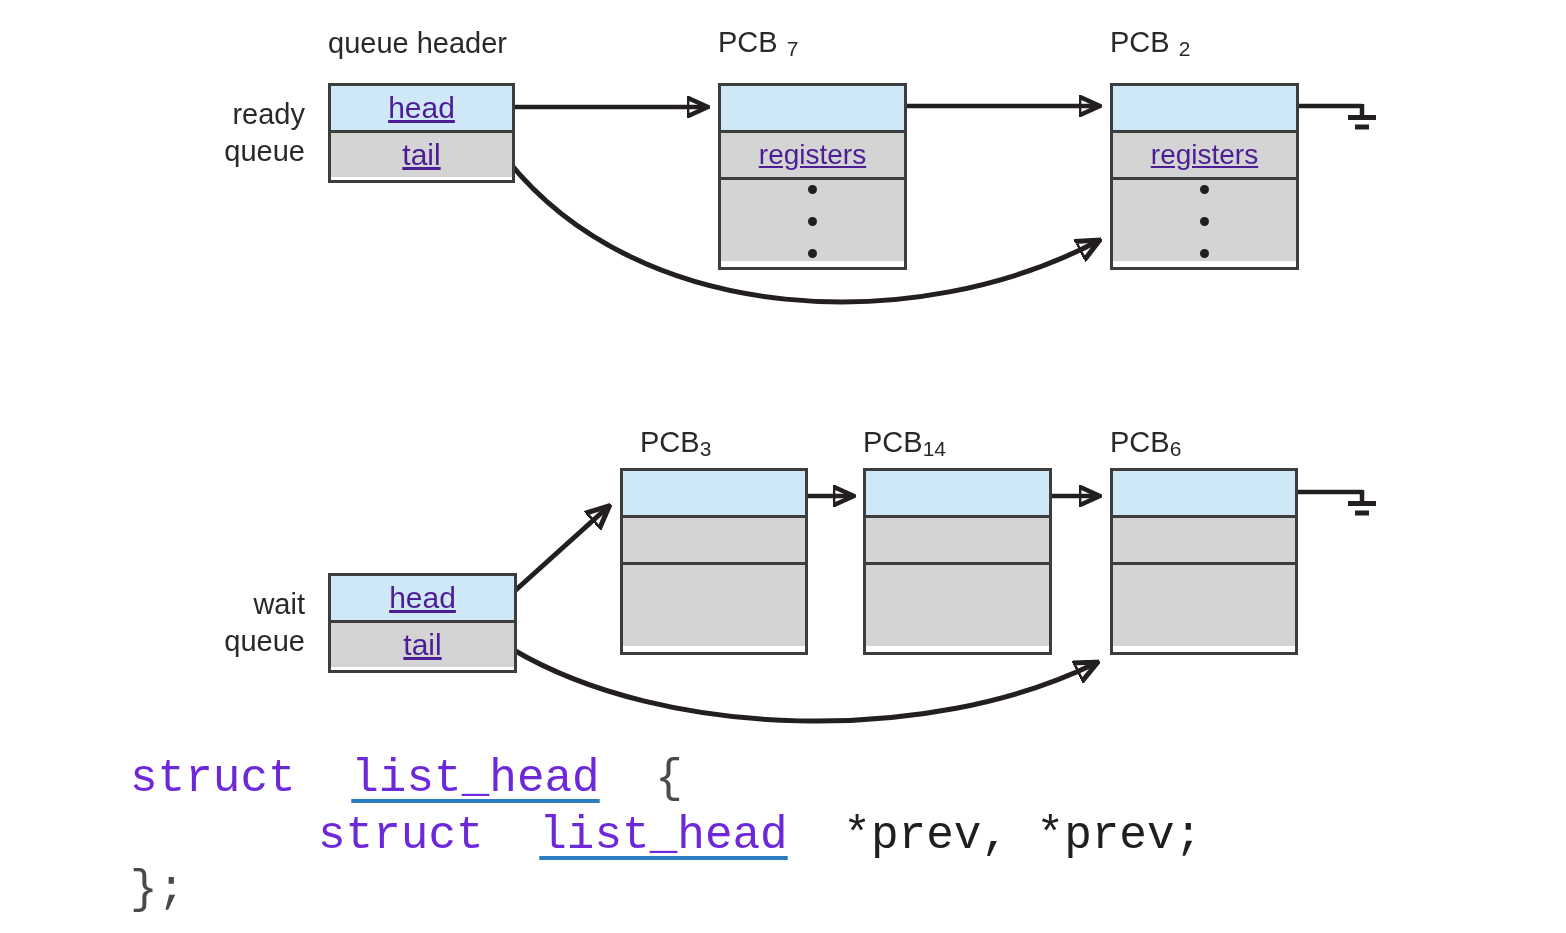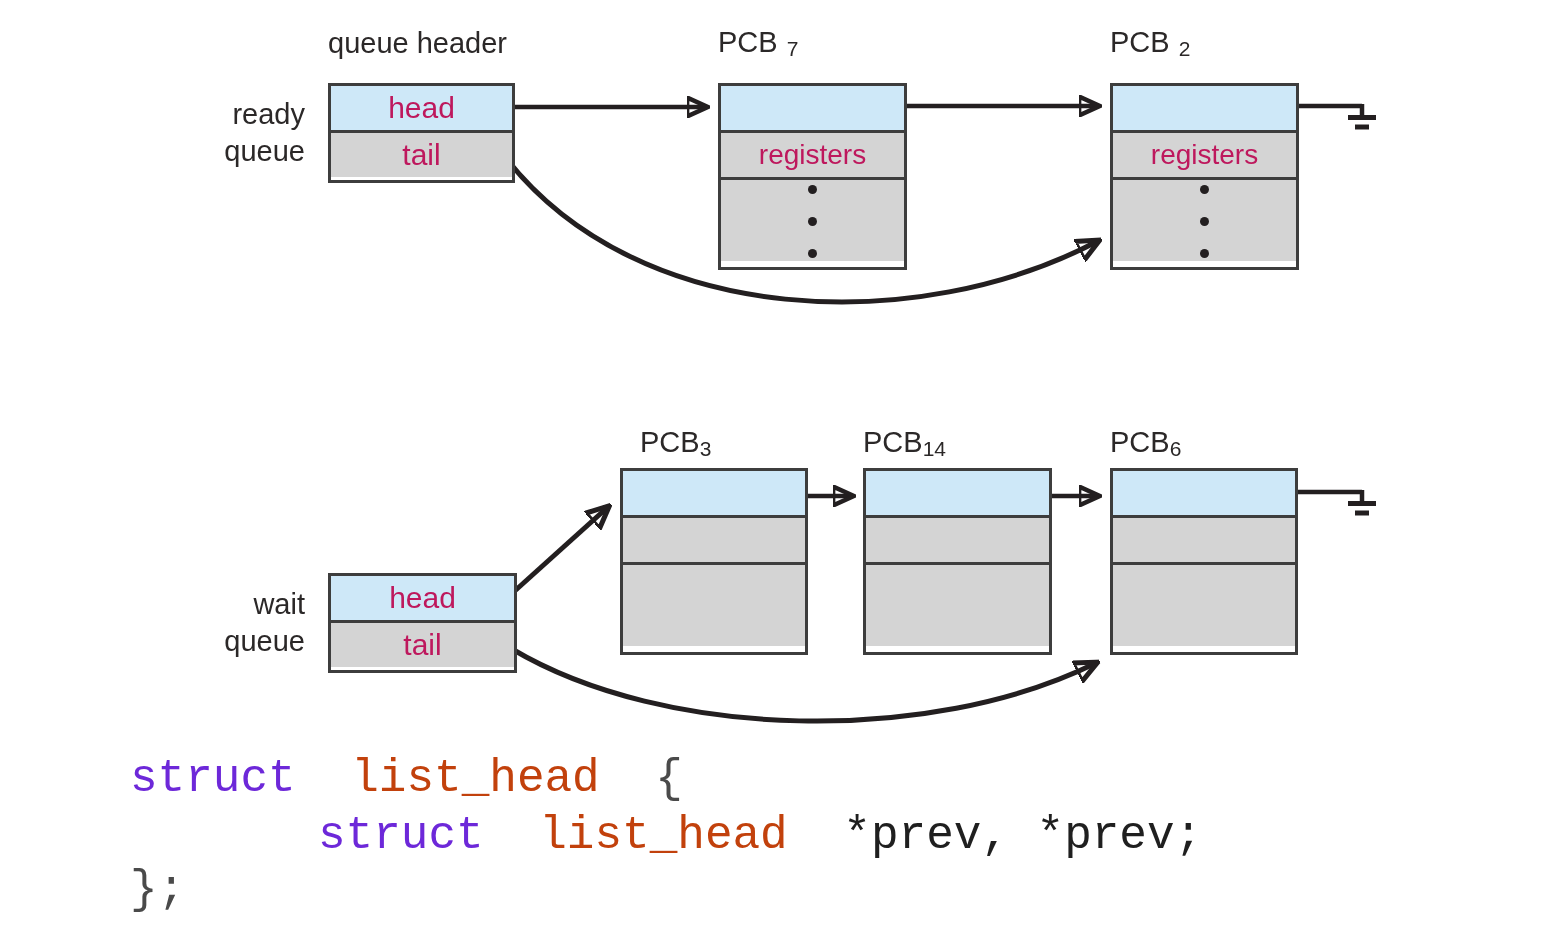--- a/index.html
+++ b/index.html
@@ -19,21 +19,22 @@
     border: 3px solid #3d3d3d;
     background: #ffffff;
   }
   .row {
     box-sizing: border-box;
     width: 100%;
     display: flex;
     align-items: center;
     justify-content: center;
     font-size: 30px;
-    color: #be185d;
+    color: #4c1d95;
+    text-decoration: underline;
   }
   .row.blue { background: #cee8f8; }
   .row.gray { background: #d4d4d4; }
   .row.divided { border-top: 3px solid #3d3d3d; }
   .h44 { height: 44px; }
   .h47 { height: 47px; }
   .h84 { height: 84px; }
   .row .small { font-size: 28px; }
   
   .dots {
@@ -86,21 +87,22 @@
     font-family: "Liberation Mono", "DejaVu Sans Mono", monospace;
     font-size: 46px;
     line-height: 48px;
     white-space: nowrap;
     color: #1f1f1f;
   }
   .tok { display: inline-block; }
   .tok + .tok { margin-left: 28px; }
   .kw { color: #6d28d9; }
   .type-link {
-    color: #c2410c;
+    color: #6d28d9;
+    text-decoration: underline;
     text-decoration-color: #2b7cc1;
     text-decoration-thickness: 4px;
     text-underline-offset: 8px;
   }
   .punct { color: #4a4a4a; }
 </style>
 </head>
 <body>
 
 <div class="canvas">

